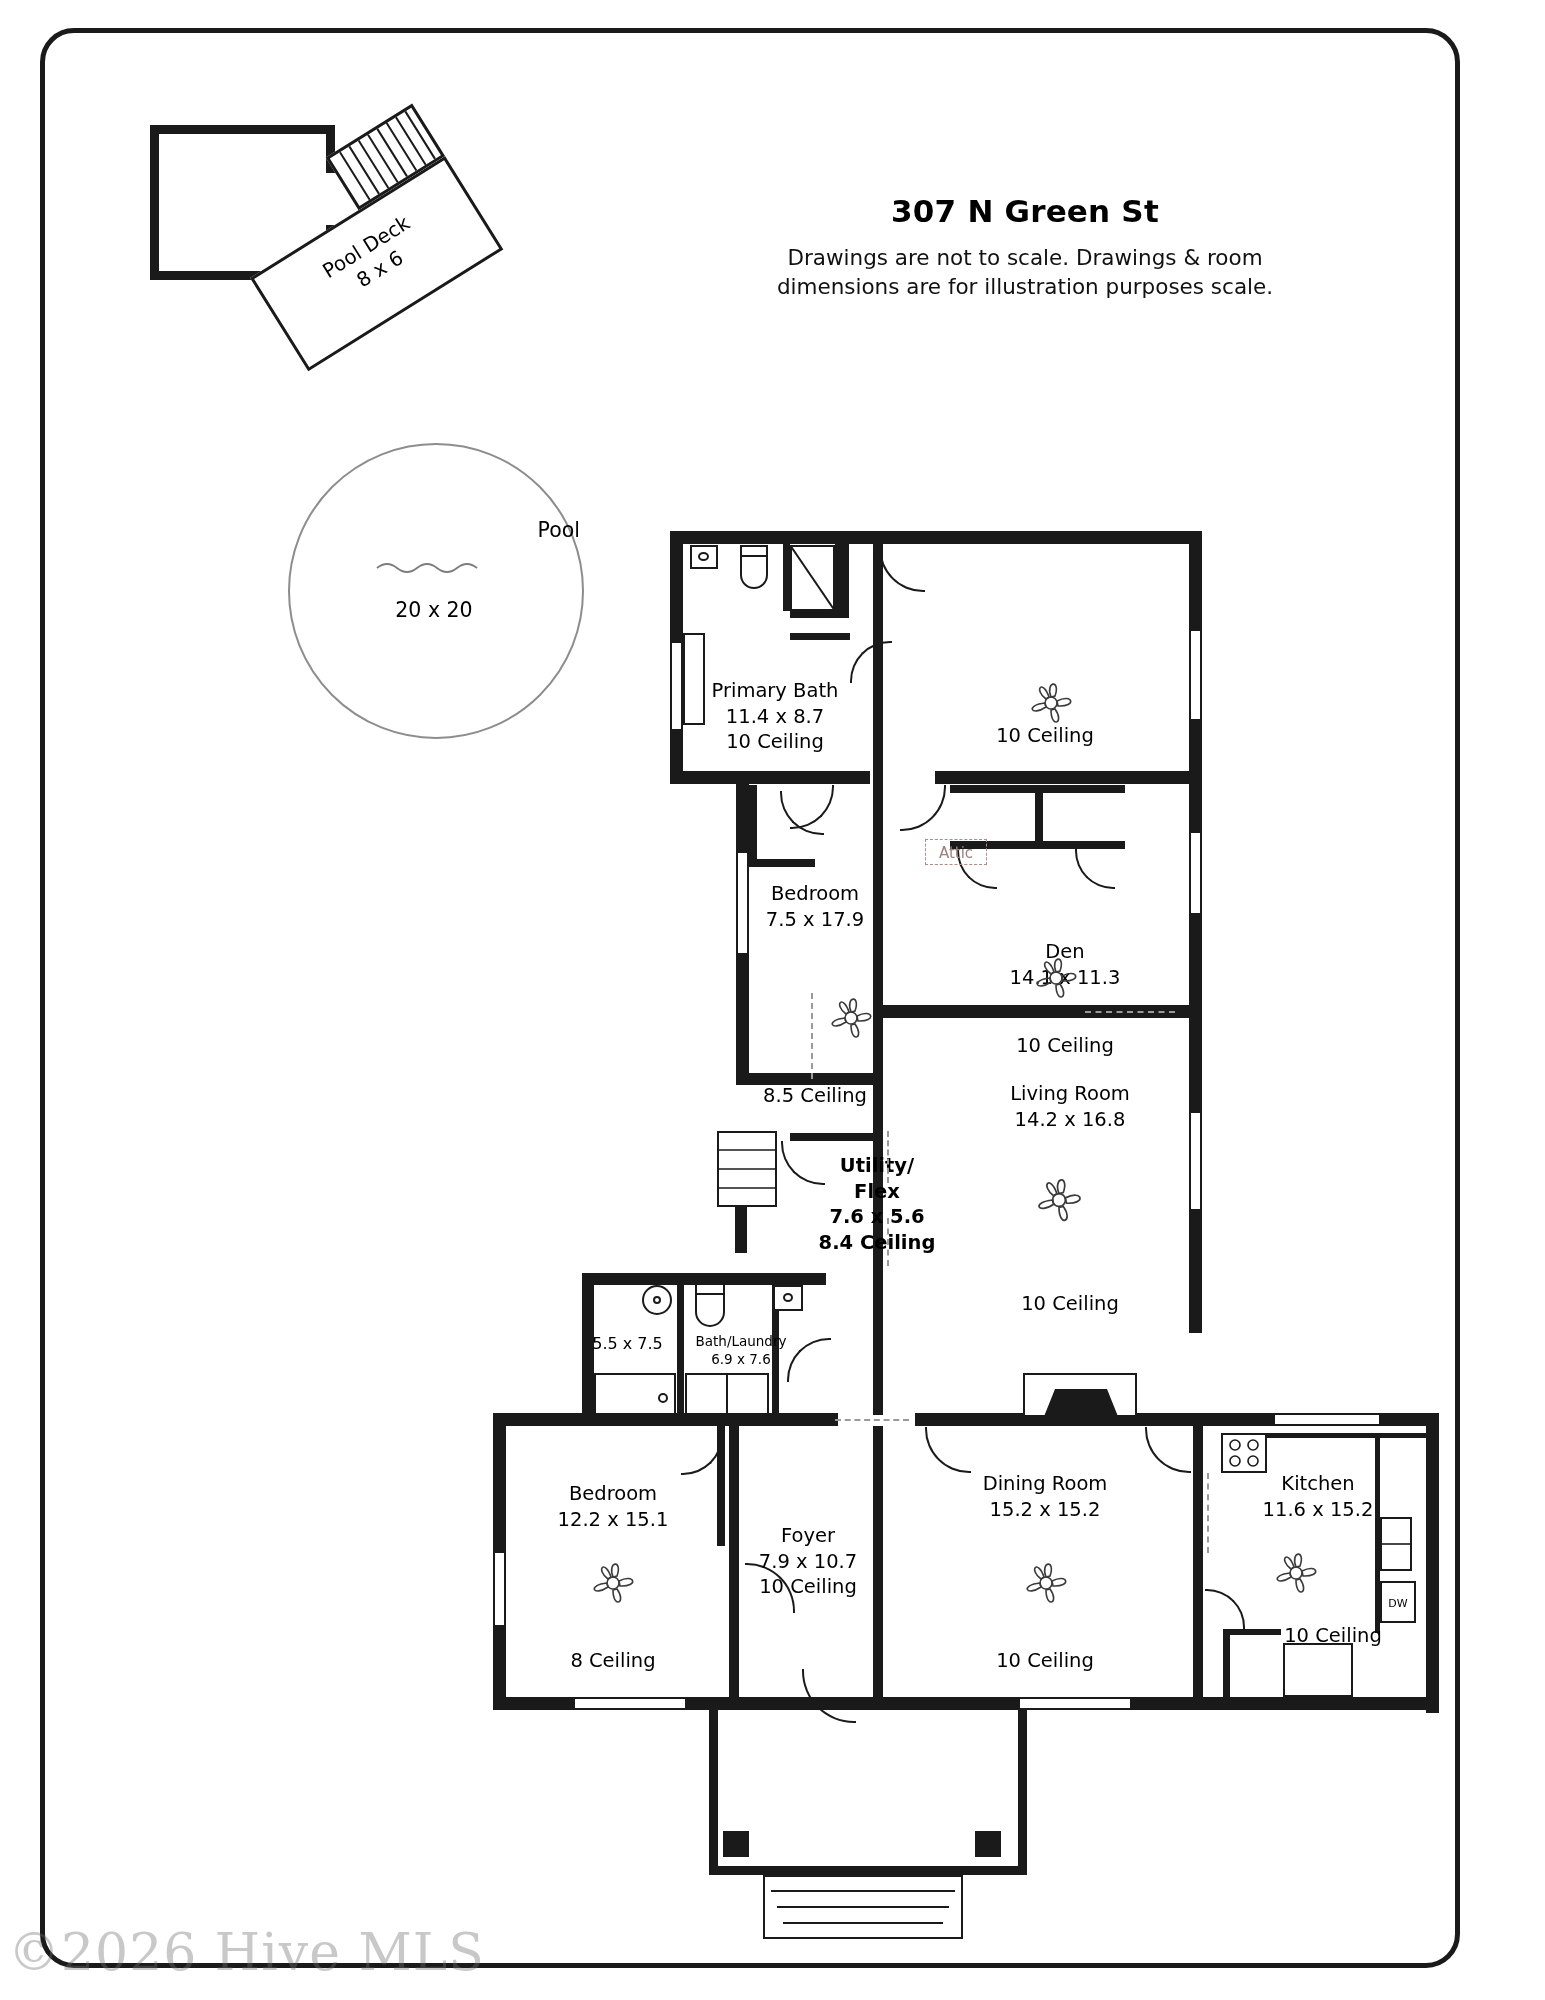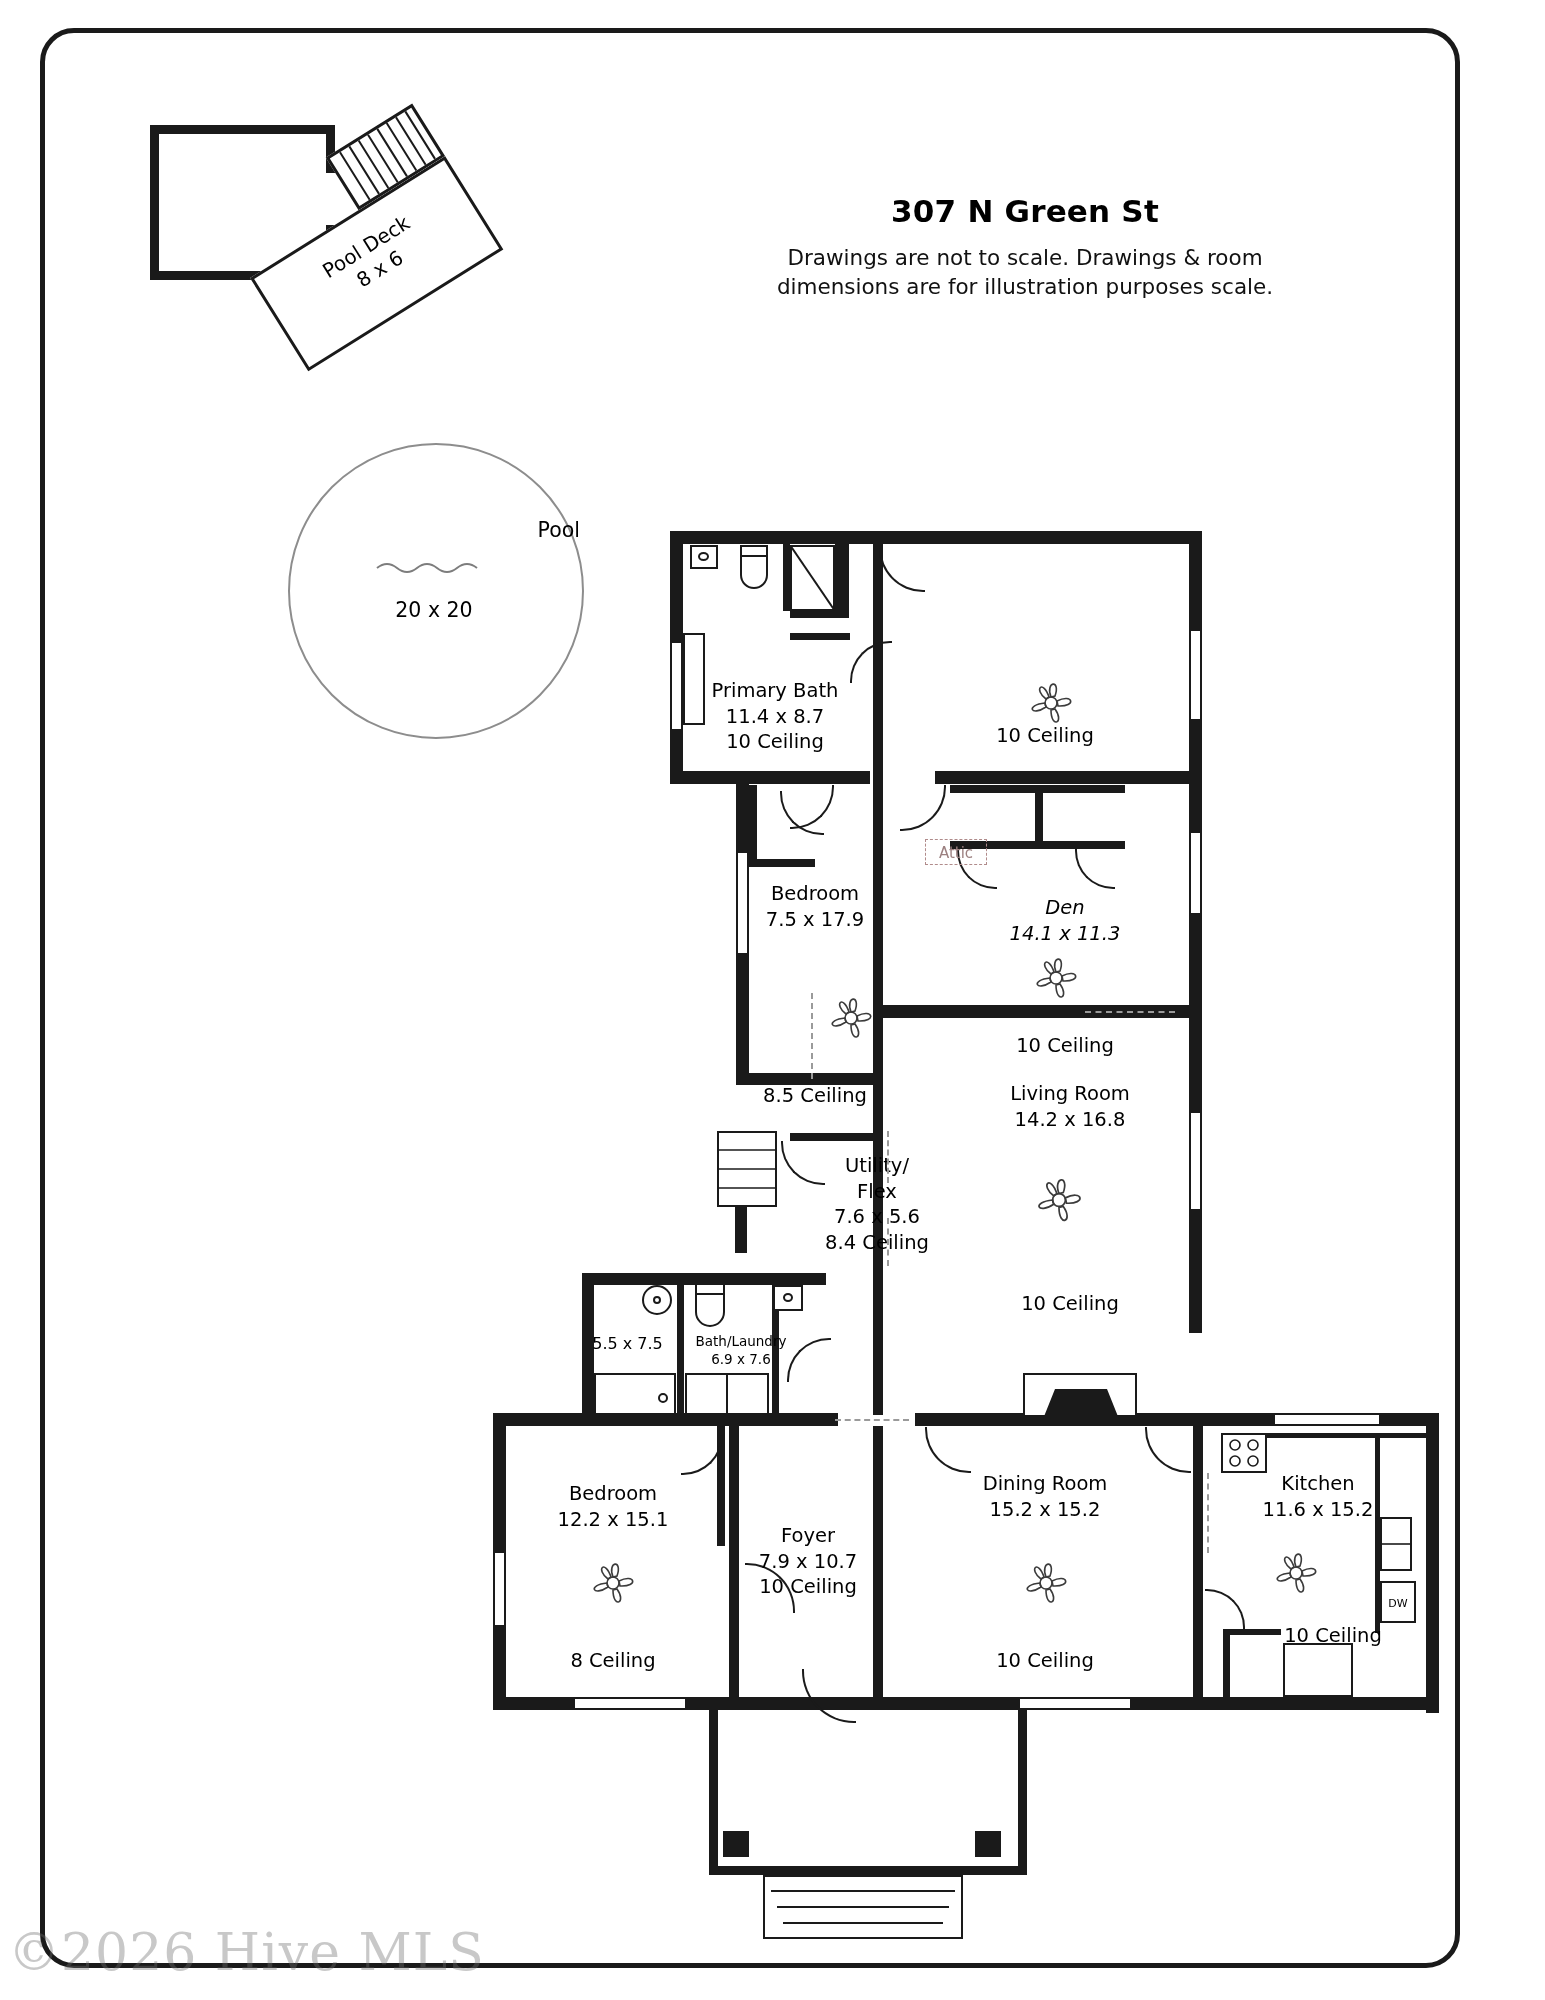--- a/index.html
+++ b/index.html
@@ -357,21 +357,21 @@
       <path d="M40 36 C50 50, 36 56, 36 37 Z"></path>
       <path d="M31 34 C16 44, 10 32, 30 30 Z"></path>
       <path d="M31 26 C18 16, 28 6, 34 24 Z"></path>
     </g>
   </svg>
   <div class="rlabel" style="left:690px; top:1050px; width:160px;">
     <span>8.5 Ceiling</span>
   </div>
   <div class="dashv" style="left:766px; top:960px; height:86px;"></div>
 
-  <div class="rlabel" style="left:900px; top:862px; width:240px;font-style:italic;">
+  <div class="rlabel" style="left:900px; top:906px; width:240px;">
     <span>Den</span><br>
     <span>14.1 x 11.3</span>
   </div>
   <svg class="fan" style="left:975px; top:915px; width:72px; height:60px;" viewBox="0 0 72 60">
     <g fill="none" stroke="#3b3b3b" stroke-width="1.6">
       <circle cx="36" cy="30" r="6"></circle>
       <path d="M36 24 C30 8, 46 6, 40 23 Z"></path>
       <path d="M42 28 C58 20, 62 34, 43 33 Z"></path>
       <path d="M40 36 C50 50, 36 56, 36 37 Z"></path>
       <path d="M31 34 C16 44, 10 32, 30 30 Z"></path>
@@ -406,21 +406,21 @@
   <div class="wall" style="left:828px; top:1052px; width:10px; height:330px;"></div>
   <div class="fixture" style="left:672px; top:1098px; width:60px; height:76px;"></div>
   <svg class="abs" style="left:672px; top:1098px; width:60px; height:76px;" viewBox="0 0 60 76">
     <g stroke="#1a1a1a" stroke-width="1.6">
       <line x1="0" y1="19" x2="60" y2="19"></line>
       <line x1="0" y1="38" x2="60" y2="38"></line>
       <line x1="0" y1="57" x2="60" y2="57"></line>
     </g>
   </svg>
   <div class="doorarc" style="left:736px; top:1108px; width:42px; height:42px; border-width:0 0 2px 2px; border-bottom-left-radius:42px;"></div>
-  <div class="rlabel" style="left:742px; top:1120px; width:180px;">
+  <div class="rlabel" style="left:742px; top:1120px; width:180px;font-weight:bold;">
     <span>Utility/</span><br>
     <span>Flex</span><br>
     <span>7.6 x 5.6</span><br>
     <span>8.4 Ceiling</span>
   </div>
   <div class="dashv" style="left:842px; top:1098px; height:52px;"></div>
   <div class="dashv" style="left:842px; top:1185px; height:48px;"></div>
 
   <div class="wall" style="left:537px; top:1240px; width:244px; height:12px;"></div>
   <div class="wall" style="left:537px; top:1240px; width:12px; height:152px;"></div>

